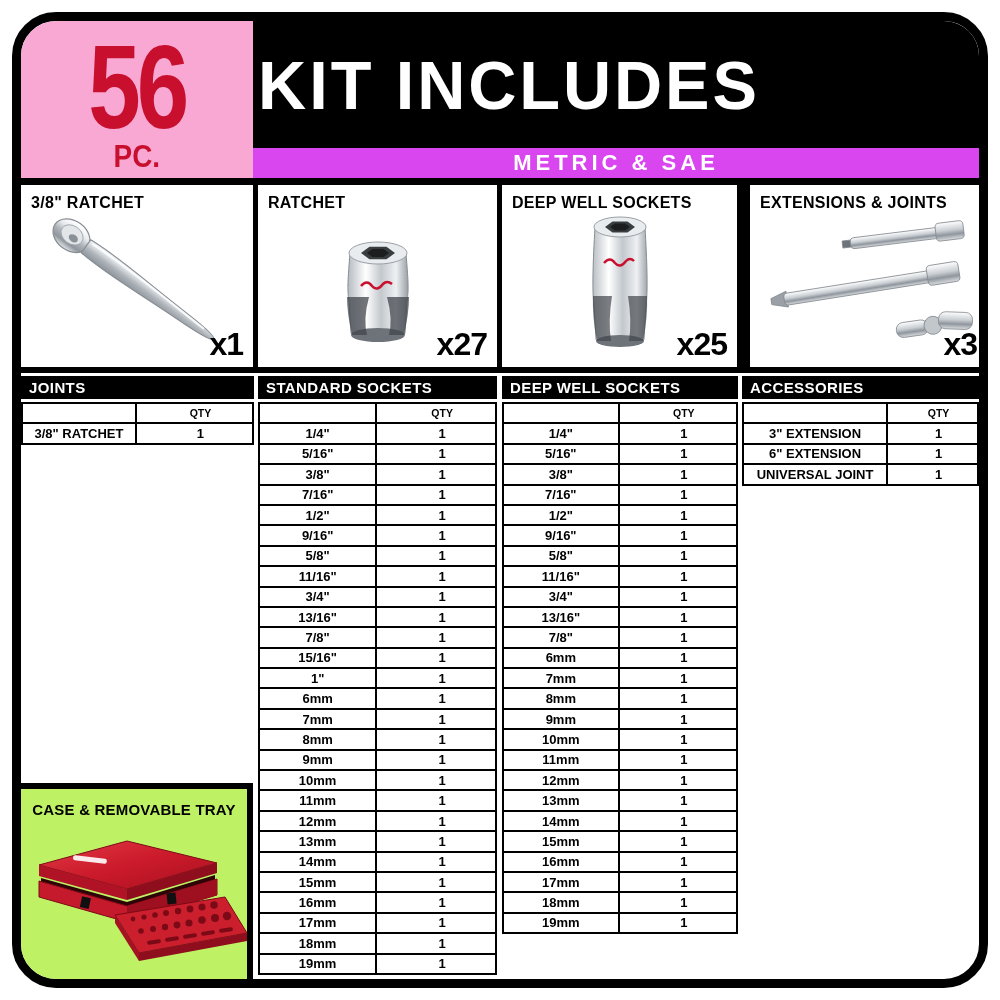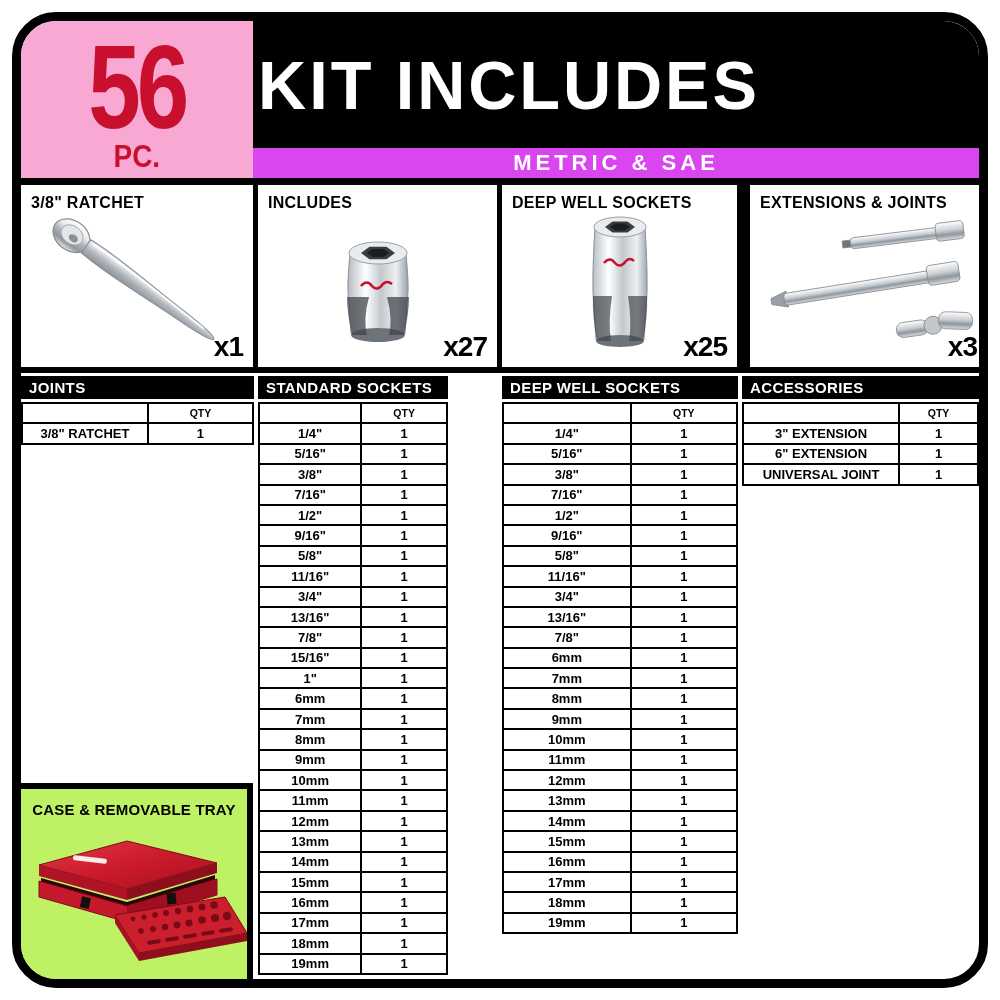--- a/index.html
+++ b/index.html
@@ -27,39 +27,39 @@
   .hdiv1{top:157px;height:7px;}
   .hdiv2{top:346px;height:6px;}
 
   
   .products{position:absolute;left:0;top:164px;width:958px;height:182px;background:#000;}
   .pcell{position:absolute;top:0;height:182px;background:#fff;}
   .pc1{left:0;width:232px;} .pc2{left:237px;width:239px;}
   .pc3{left:481px;width:235px;} .pc4{left:721px;width:237px;margin-left:8px;}
   .pcell-label{position:absolute;left:10px;top:9px;font-size:16px;font-weight:900;
     letter-spacing:.3px;color:#000;white-space:nowrap;}
-  .pcell-qty{position:absolute;right:10px;bottom:4px;font-size:28px;font-weight:900;
+  .pcell-qty{position:absolute;right:10px;bottom:4px;font-size:32px;font-weight:900;
     color:#000;letter-spacing:-1px;}
   .picon{position:absolute;left:0;top:18px;width:100%;height:160px;}
 
   
   .ptable{position:absolute;}
   .t0{left:0;top:355px;width:233px;}
-  .t1{left:237px;top:355px;width:190px;}
+  .t1{left:237px;top:355px;width:239px;}
   .t2{left:481px;top:355px;width:236px;}
   .t3{left:721px;top:355px;width:237px;text-align:right;}
   .ptable-title{height:23px;background:#000;color:#fff;font-size:15px;font-weight:800;
     letter-spacing:.4px;display:flex;align-items:center;padding-left:8px;}
   .tgrid{margin-top:3px;border:2px solid #000;background:#fff;}
   .trow{display:flex;height:18.4px;border-bottom:2px solid #000;align-items:center;}
   .trow:last-child{border-bottom:none;}
   .tc{display:flex;align-items:center;justify-content:center;height:100%;
     font-size:13px;font-weight:700;color:#000;}
   .tc.name{flex:1;border-right:2px solid #000;}
-  .tc.qty{flex:0 0 45%;}
+  .tc.qty{flex:0 0 45%;padding-left:12px;}
   .t3 .tc.qty{flex:0 0 33%;}
   .thead .tc{font-size:10.5px;font-weight:700;}
 
   
   .case-box{position:absolute;left:0;top:762px;width:232px;height:228px;
     border-top:6px solid #000;border-right:6px solid #000;box-sizing:border-box;background:#bef264;}
   .case-title{margin-top:12px;text-align:center;font-size:15px;font-weight:900;
     letter-spacing:.2px;color:#000;}
   .case-art{position:absolute;left:0;top:34px;width:226px;height:150px;}
 </style>
@@ -102,21 +102,21 @@
             <ellipse cx="8" cy="-1" rx="12" ry="9" fill="#e3e6e9" stroke="#9aa0a6" stroke-width=".8"></ellipse>
             <ellipse cx="11" cy="1" rx="5" ry="3.6" fill="#8a9097"></ellipse>
             <path d="M26,-8 C60,-11 95,-6.5 150,-5 C172,-4.2 183,-3 184,0 C183,3 172,4.2 150,5 C95,6.5 60,11 26,8 Z" fill="url(#chR)" stroke="#878d93" stroke-width="1.1"></path>
             <path d="M30,-5.5 C70,-8 120,-4 170,-2.5" stroke="#ffffff" stroke-width="2" fill="none" opacity=".8"></path>
           </g>
         </svg>
         <div class="pcell-qty">x1</div>
       </div>
 
       <div class="pcell pc2">
-        <div class="pcell-label">INCLUDES</div>
+        <div class="pcell-label">RATCHET</div>
         <svg class="picon" viewBox="0 0 239 160">
           <defs>
             <linearGradient id="chS" x1="90" y1="0" x2="150" y2="0" gradientUnits="userSpaceOnUse">
               <stop offset="0" stop-color="#b6bcc2"></stop>
                 <stop offset=".3" stop-color="#ffffff"></stop>
               <stop offset=".55" stop-color="#c3c8cd"></stop>
                 <stop offset=".8" stop-color="#eef0f2"></stop>
               <stop offset="1" stop-color="#9aa1a8"></stop>
             </linearGradient>
           </defs>

